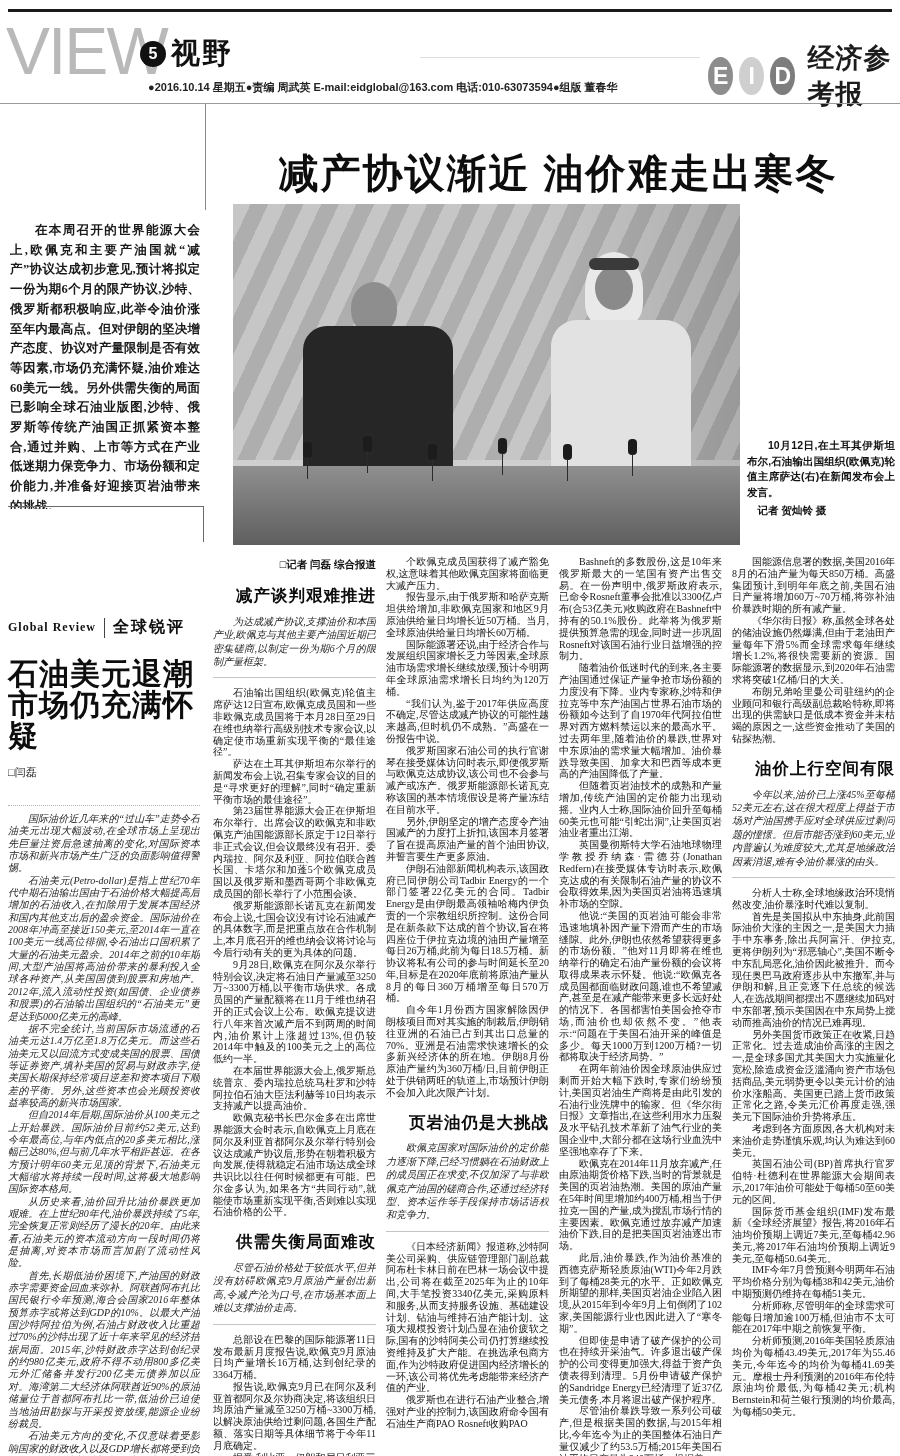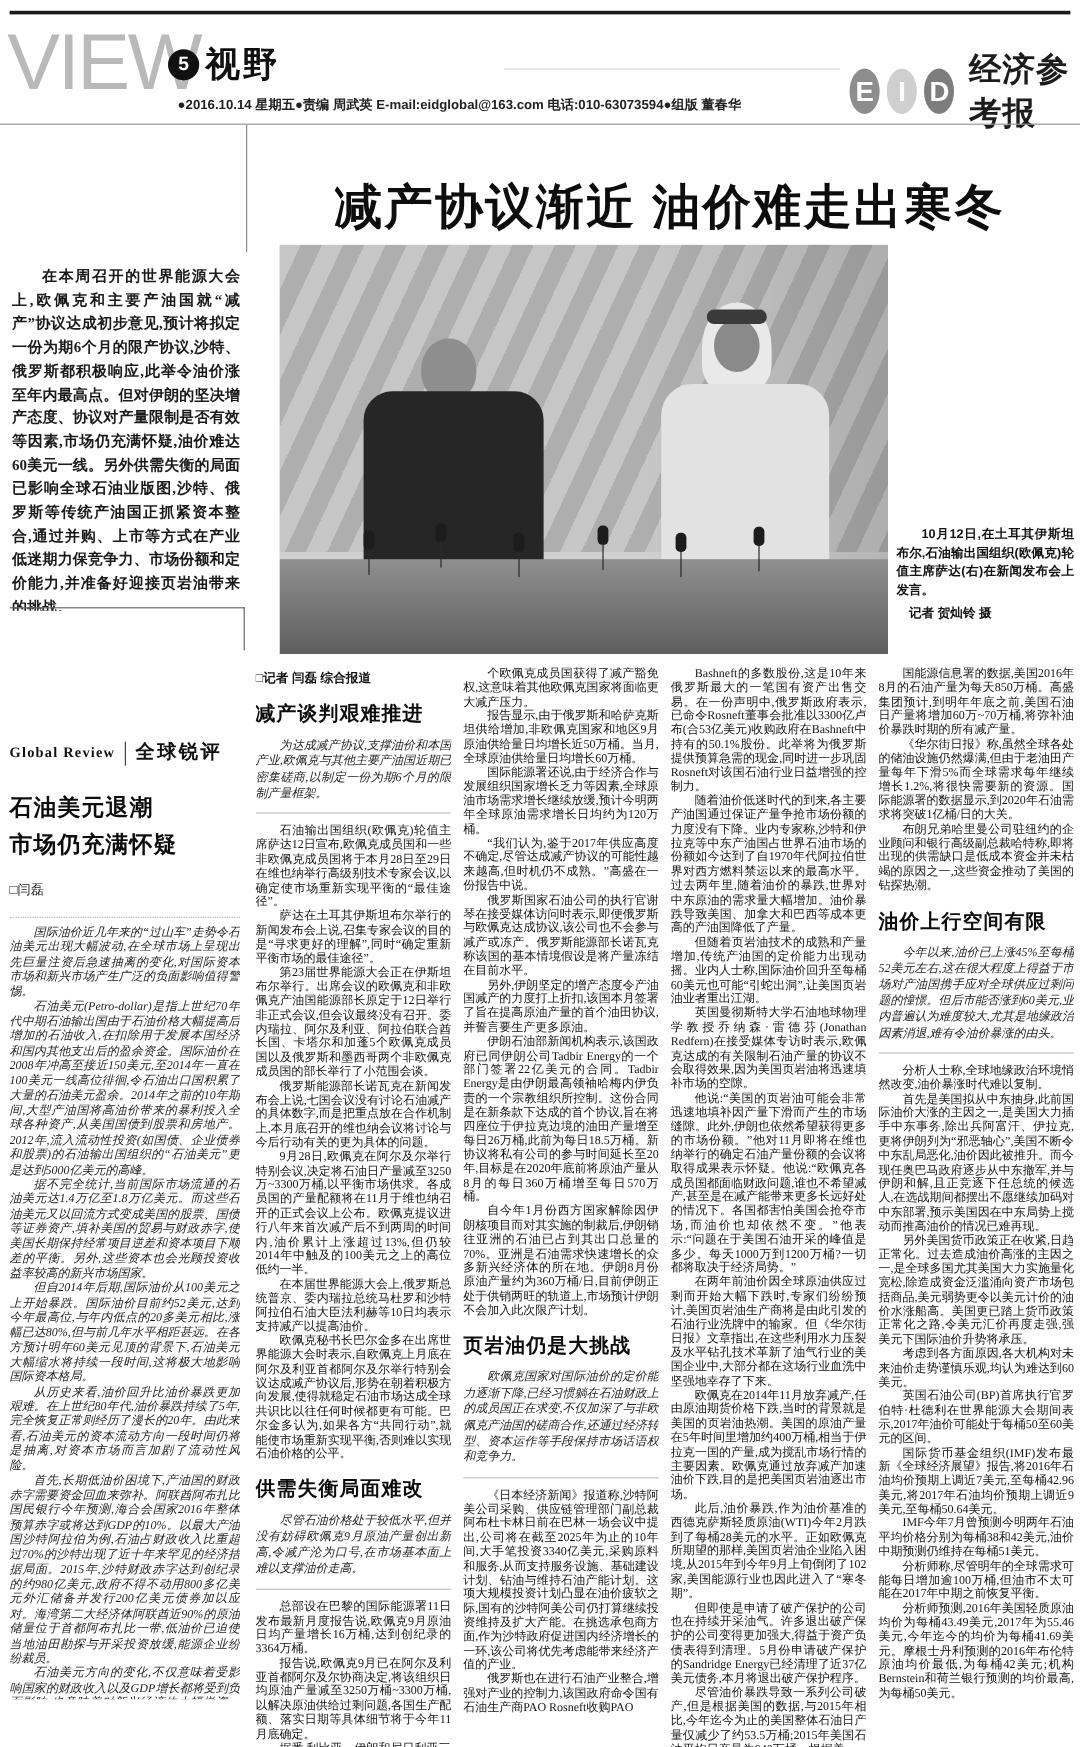--- a/index.html
+++ b/index.html
@@ -40,24 +40,24 @@
          text-indent:2em;color:#1a1a1a;}
   .l-div-h{left:8px;top:506px;width:196px;height:1px;background:#6a6a6a;}
   .l-div-v{left:203px;top:506px;width:1px;height:36px;background:#6a6a6a;}
 
   
   .gr{left:8px;top:617px;width:192px;}
   .gr-head{display:flex;align-items:center;gap:8px;}
   .gr-en{font-family:"Liberation Serif",serif;font-weight:bold;font-size:12px;letter-spacing:1px;color:#111;}
   .gr-sep{width:1px;height:20px;background:#444;}
   .gr-cn{font-family:"Liberation Sans",sans-serif;font-weight:bold;font-size:16px;color:#111;letter-spacing:2px;}
-  .gr-title{margin-top:20px;font-size:19px;font-weight:900;line-height:31px;color:#0d0d0d;
+  .gr-title{margin-top:20px;font-size:30px;font-weight:900;line-height:31px;color:#0d0d0d;
             font-family:"Liberation Serif",serif;letter-spacing:1px;}
   .gr-author{margin-top:14px;font-size:11px;color:#222;}
-  .gr-body{margin-top:15px;border-top:1px dotted #b5b5b5;padding-top:7px;
+  .gr-body{margin-top:25px;border-top:1px dotted #b5b5b5;padding-top:7px;
            height:644px;overflow:hidden;}
   .gr-body .blk.p{font-style:italic;font-size:10px;line-height:12.35px;
                   text-indent:2em;text-align:justify;margin:0;color:#1e1e1e;}
 
   
   .photo{left:233px;top:204px;width:507px;height:341px;overflow:hidden;background:#cfcfcf;}
   .ph-stripes{position:absolute;left:0;top:0;width:100%;height:75%;
      background:repeating-linear-gradient(115deg,#c6c6c6 0 16px,#aeaeae 16px 32px);}
   .ph-shade{position:absolute;right:0;top:0;width:40%;height:100%;
      background:linear-gradient(90deg,rgba(0,0,0,0),rgba(0,0,0,.12));}
@@ -75,21 +75,21 @@
   
   .caption-box{left:747px;top:438px;width:148px;}
   .photo-caption{margin:0;font-family:"Liberation Sans",sans-serif;font-weight:bold;
                  font-size:10.5px;line-height:15.5px;text-align:justify;text-indent:2em;color:#111;}
   .photo-credit{margin:4px 0 0;font-family:"Liberation Sans",sans-serif;font-weight:bold;
                 font-size:10.5px;text-indent:1em;color:#111;}
 
   
   .cols{left:213px;top:556px;width:682px;height:900px;display:flex;gap:10px;}
   .col{width:163px;height:900px;overflow:hidden;}
-  .blk{margin:0;}
+  .blk{margin:0;text-align:right;}
   .blk.p{font-size:10px;line-height:11.8px;text-align:justify;text-indent:2em;color:#141414;}
   .blk.byline{font-family:"Liberation Sans",sans-serif;font-weight:bold;font-size:10.5px;
               margin:2px 0 14px;color:#111;}
   .blk.h{font-family:"Liberation Sans",sans-serif;font-weight:900;font-size:16.5px;
          letter-spacing:1px;margin:14px 0 9px;color:#0d0d0d;line-height:1.2;}
   .blk.lede{font-style:italic;font-size:10px;line-height:13.4px;text-align:justify;
             text-indent:2em;color:#1e1e1e;margin:0 0 9px;padding-bottom:9px;
             border-bottom:1px solid #c4c4c4;}
 </style>
 </head>

